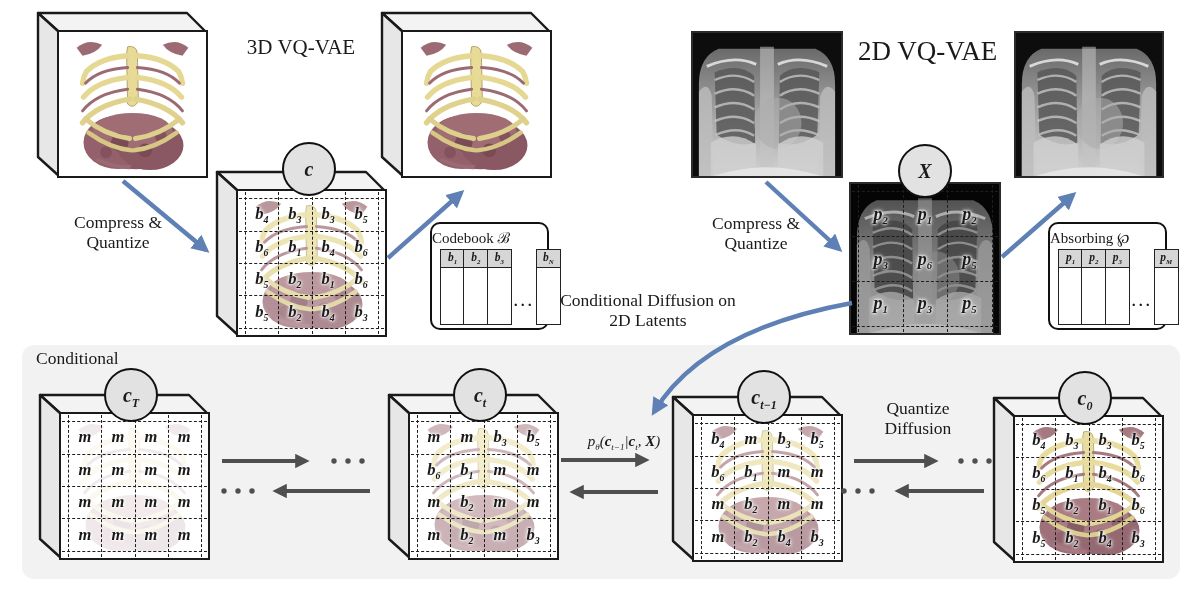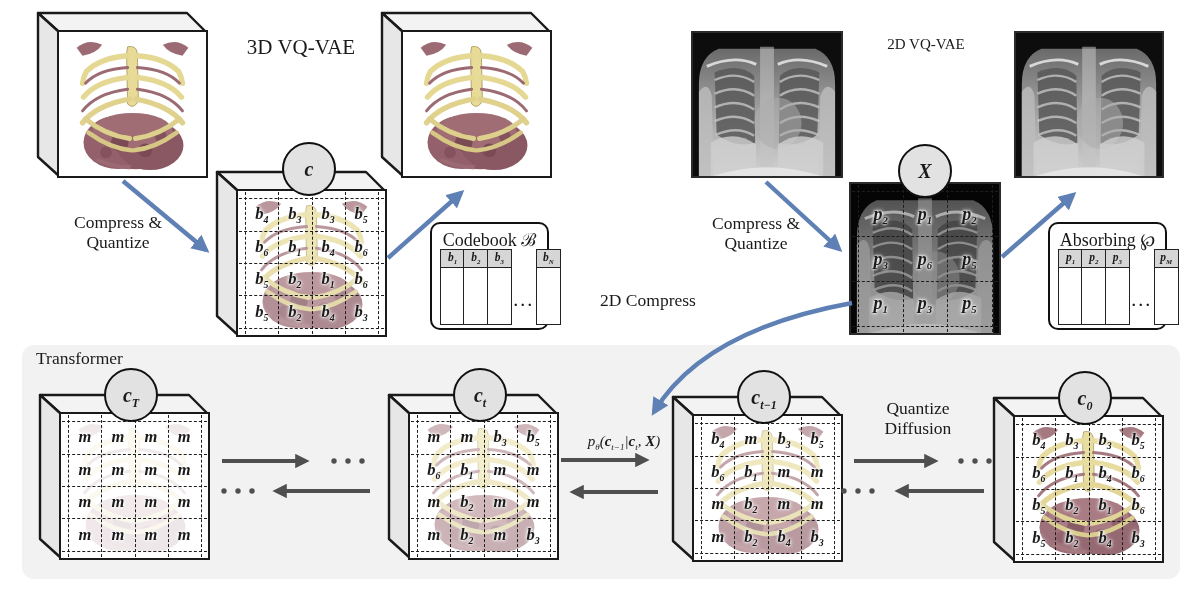--- a/index.html
+++ b/index.html
@@ -29,21 +29,21 @@
               text-shadow:0 0 2px #fff,0 0 3px #fff,0 0 5px #fff;white-space:nowrap}
 
   
   .latent-circle{position:absolute;width:54px;height:54px;border-radius:50%;background:#e2e2e2;
                  border:2.6px solid #101010;box-sizing:border-box;display:flex;align-items:center;
                  justify-content:center;font-size:20px;z-index:4;font-weight:700}
 
   
   .codebook{position:absolute;width:119px;height:108px;border:2.3px solid #111;border-radius:10px;
             background:#fff;box-sizing:border-box;z-index:2}
-  .cb-title{text-align:center;font-size:18px;margin-top:3px}
+  .cb-title{text-align:left;font-size:15px;margin-top:3px}
   .cb-cols{position:absolute;left:8px;top:25px;display:flex;align-items:flex-start}
   .cb-col{width:25px;height:76px;border:1.6px solid #222;box-sizing:border-box;background:#fff}
   .cb-col + .cb-col{margin-left:-1.6px}
   .cb-head{height:17px;border-bottom:1.6px solid #222;background:#d6d6d6;font-size:11.5px;
            text-align:center;line-height:15px;font-style:italic;font-weight:700}
   .cb-dots{width:24px;text-align:center;font-size:15px;font-weight:700;margin-top:48px;letter-spacing:2px}
 
   .math{font-style:italic}
   .math b{font-weight:700}
   sub{font-size:.6em;line-height:0}
@@ -119,21 +119,21 @@
       <path d="M18,112 Q42,98 64,114 L64,146 L18,146 Z" fill="#cfcfcf" opacity="0.8"></path>
       <path d="M132,112 Q108,98 86,114 L86,146 L132,146 Z" fill="#cfcfcf" opacity="0.8"></path>
       <path d="M20,146 Q75,128 130,146 Z" fill="#e6e6e6" opacity="0.9"></path>
     </symbol>
   </defs>
 </svg>
 
 <div class="canvas">
 
   <div class="panel"></div>
-  <div class="label" style="left:36px;top:349px;font-size:17.5px;text-align:left">Transformer</div>
+  <div class="label" style="left:36px;top:349px;font-size:17.5px;text-align:left">Conditional</div>
 
   <div class="box3d" style="left:36px;top:11px">
     <svg class="b3d-frame" width="172" height="167" viewBox="0 0 172 167">
       <polygon class="face-top" points="2,2 151,2 170,21 23,21"></polygon>
       <polygon class="face-left" points="2,2 23,21 23,165 2,146"></polygon>
     </svg>
     <div class="b3d-front">
       <svg class="imgfill" viewBox="0 0 150 146" preserveAspectRatio="none">
           <use href="#ribcage"></use>
         </svg>
@@ -216,30 +216,31 @@
           <div class="cb-head math"><b>b</b><sub>3</sub></div>
         </div>
       <div class="cb-dots">···</div>
       <div class="cb-col">
           <div class="cb-head math"><b>b</b><sub>N</sub></div>
         </div>
     </div>
   </div>
 
   <div class="label" style="left:544px;top:291px;width:208px;font-size:17.5px">
-    <div>2D Compress</div>
+    <div>Conditional Diffusion on</div>
+    <div>2D Latents</div>
   </div>
 
   <div class="flat2d" style="left:691px;top:31px;width:152px;height:147px">
     <svg class="imgfill" viewBox="0 0 150 146" preserveAspectRatio="none">
         <use href="#xray"></use>
       </svg>
   </div>
 
-  <div class="label" style="left:858px;top:36px;width:136px;font-size:15px">2D VQ-VAE</div>
+  <div class="label" style="left:858px;top:36px;width:136px;font-size:27px">2D VQ-VAE</div>
 
   <div class="flat2d" style="left:1014px;top:31px;width:150px;height:147px">
     <svg class="imgfill" viewBox="0 0 150 146" preserveAspectRatio="none">
         <use href="#xray"></use>
       </svg>
   </div>
 
   <div class="label" style="left:694px;top:214px;width:124px;font-size:17.5px">
     <div>Compress &amp;</div>
     <div>Quantize</div>

